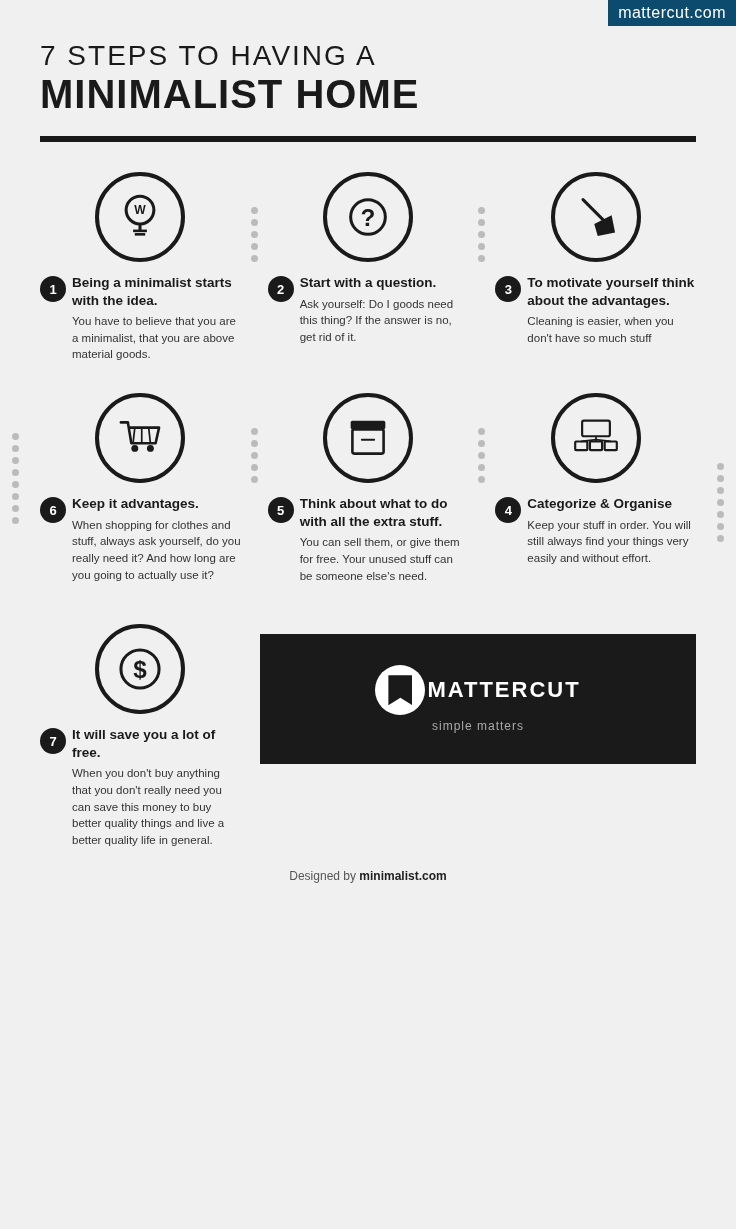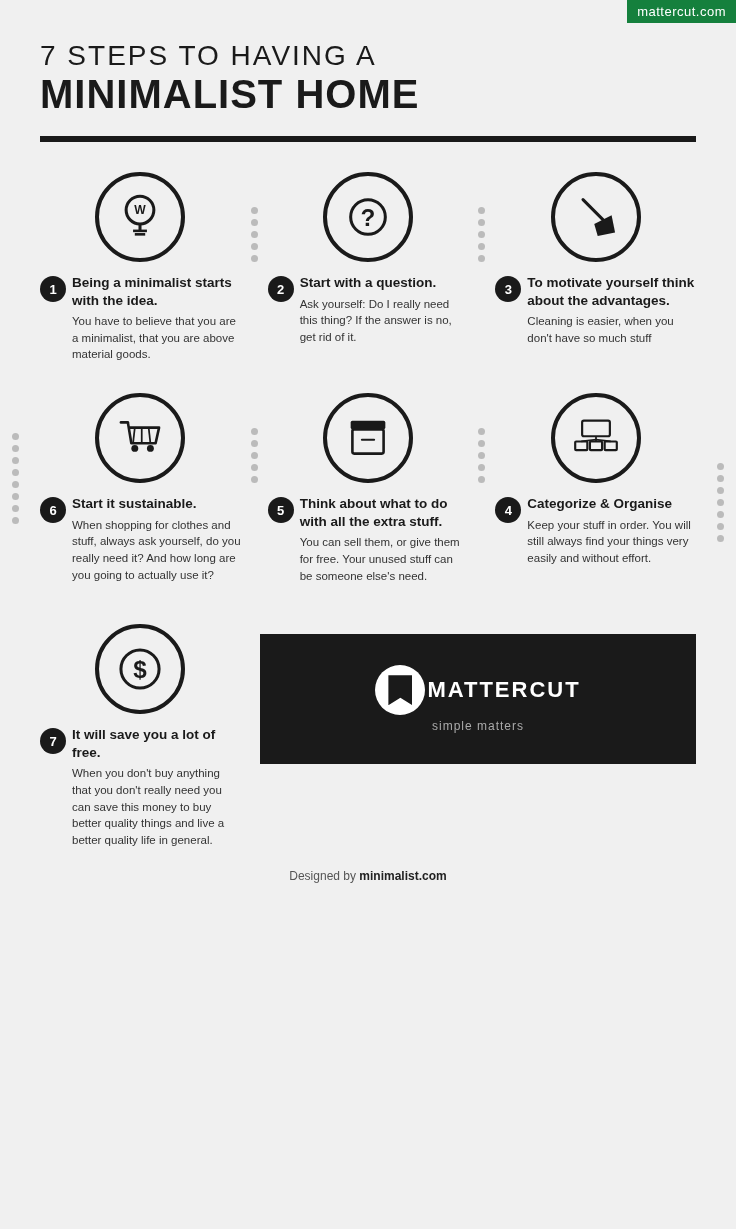--- a/index.html
+++ b/index.html
@@ -13,23 +13,23 @@
       background: #f0f0f0;
       width: 736px;
       min-height: 1229px;
       position: relative;
       padding: 0;
     }
     
     .site-badge {
       position: absolute;
       top: 0; right: 0;
-      background: #15803d;
+      background: #0c4a6e;
       color: #fff;
-      font-size: 13px;
+      font-size: 16px;
       padding: 4px 10px;
       letter-spacing: 0.5px;
     }
     .header {
       padding: 40px 40px 0 40px;
     }
     .header-subtitle {
       font-size: 28px;
       font-weight: 300;
       color: #1a1a1a;
@@ -274,21 +274,21 @@
             <svg class="icon-svg" viewBox="0 0 60 60">
               <circle cx="30" cy="30" r="20" stroke="#1a1a1a" stroke-width="3.5" fill="none"></circle>
               <text x="30" y="40" text-anchor="middle" font-size="28" font-weight="bold" fill="#1a1a1a">?</text>
             </svg>
           </div>
         </div>
         <div class="step-text-block">
           <div class="step-number-badge">2</div>
           <div class="step-text">
             <div class="step-heading">Start with a question.</div>
-            <div class="step-body">Ask yourself: Do I really need this thing? If the answer is no, get rid of it.</div>
+            <div class="step-body">Ask yourself: Do I goods need this thing? If the answer is no, get rid of it.</div>
           </div>
         </div>
       </div>
 
       <div class="row-dots">
         <div class="rdot"></div>
         <div class="rdot"></div>
         <div class="rdot"></div>
         <div class="rdot"></div>
         <div class="rdot"></div>
@@ -338,21 +338,21 @@
               <line x1="32" y1="18" x2="32" y2="36" stroke="#1a1a1a" stroke-width="2"></line>
               <line x1="40" y1="18" x2="42" y2="36" stroke="#1a1a1a" stroke-width="2"></line>
               <circle cx="24" cy="42" r="4" fill="#1a1a1a"></circle>
               <circle cx="42" cy="42" r="4" fill="#1a1a1a"></circle>
             </svg>
           </div>
         </div>
         <div class="step-text-block">
           <div class="step-number-badge">6</div>
           <div class="step-text">
-            <div class="step-heading">Start it sustainable.</div>
+            <div class="step-heading">Keep it advantages.</div>
             <div class="step-body">When shopping for clothes and stuff, always ask yourself, do you really need it? And how long are you going to actually use it?</div>
           </div>
         </div>
       </div>
 
       <div class="row-dots">
         <div class="rdot"></div>
         <div class="rdot"></div>
         <div class="rdot"></div>
         <div class="rdot"></div>

